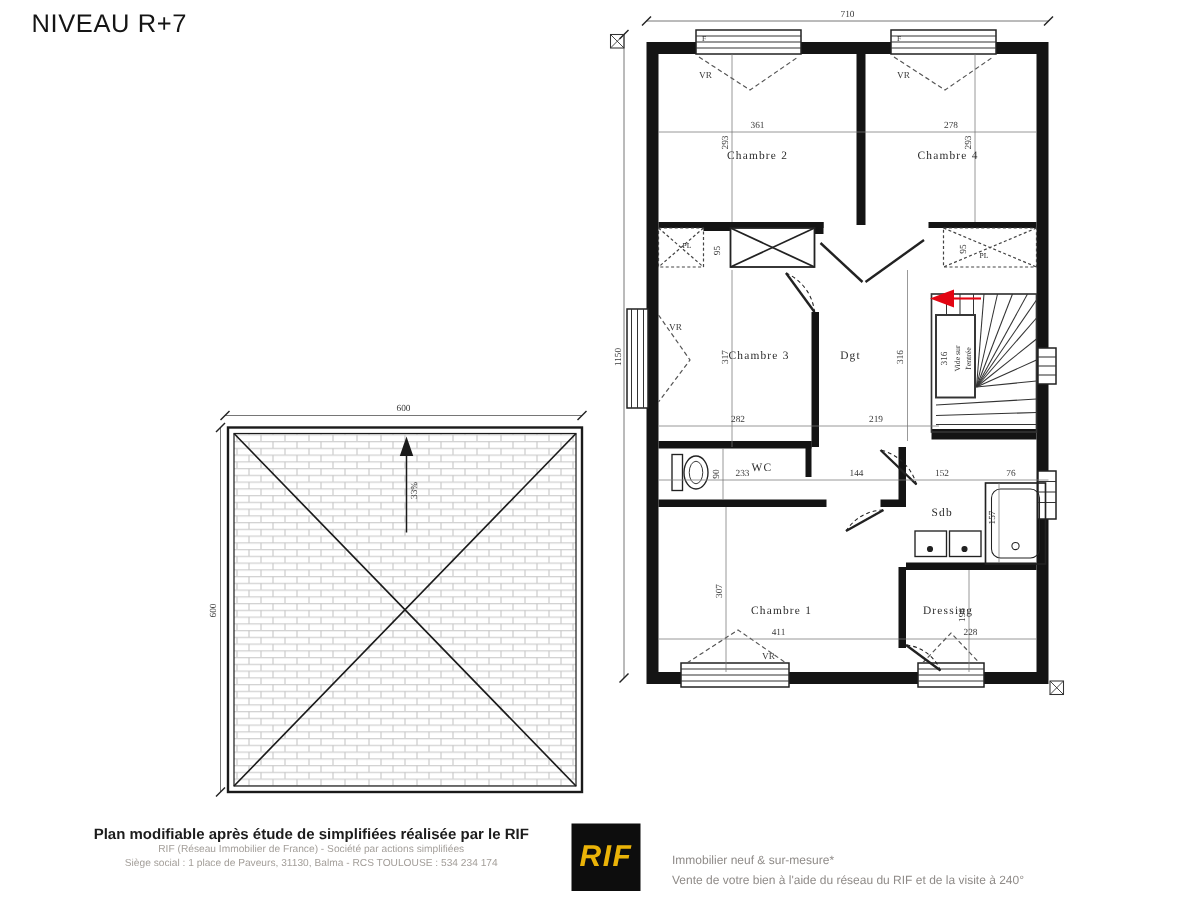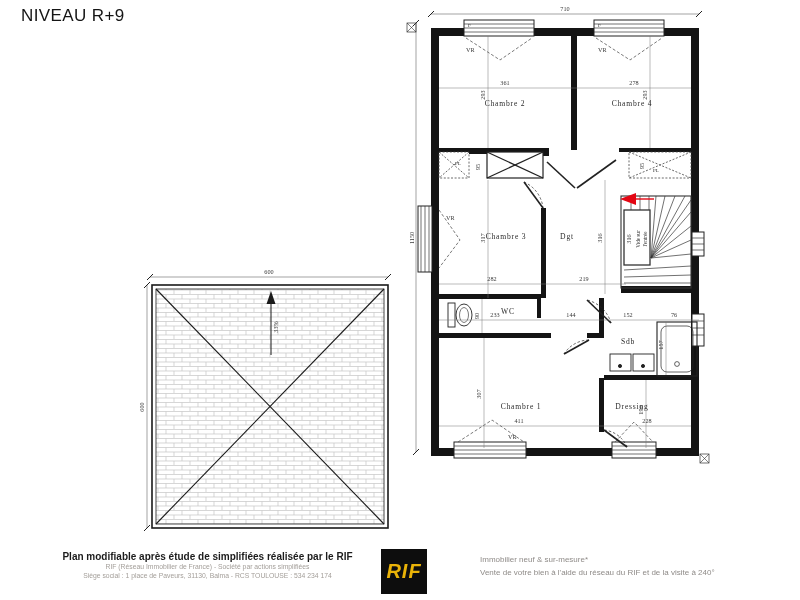--- a/index.html
+++ b/index.html
@@ -13,26 +13,26 @@
   .tiny{font-size:5px;}
   .void-t{font-size:5.2px;}
   .plan-svg{position:absolute;left:404px;top:0;}
   .roof-svg{position:absolute;left:130px;top:258px;}
   .footer-left{position:absolute;left:55px;top:551px;width:305px;text-align:center;}
   .footer-left .b{font-size:10px;font-weight:bold;color:#1c1c1c;line-height:12px;}
   .footer-left .s{font-size:6.8px;color:#a39e99;line-height:8.6px;}
   .rif-logo{position:absolute;left:381px;top:549px;width:46px;height:45px;background:#0d0d0d;
             color:#eab308;text-align:center;line-height:45px;font-weight:bold;font-size:20px;
             letter-spacing:1px;font-style:italic;}
-  .footer-right{position:absolute;left:448px;top:554px;font-size:8px;color:#8f8b88;line-height:12.5px;margin-left:32px;}
+  .footer-right{position:absolute;left:448px;top:568px;font-size:8px;color:#8f8b88;line-height:12.5px;}
 </style>
 </head>
 <body>
 
-<div class="page-title">NIVEAU R+9</div>
+<div class="page-title">NIVEAU R+7</div>
 
 <svg class="plan-svg" width="312" height="470" viewBox="0 0 312 470">
 
   <g stroke="#666" stroke-width="0.6">
     <line x1="27" y1="14" x2="295" y2="14"></line>
     <line x1="24" y1="17" x2="30" y2="11" stroke="#222" stroke-width="1"></line>
     <line x1="292" y1="17" x2="298" y2="11" stroke="#222" stroke-width="1"></line>
     <line x1="12" y1="23" x2="12" y2="452"></line>
     <line x1="9" y1="26" x2="15" y2="20" stroke="#222" stroke-width="1"></line>
     <line x1="9" y1="455" x2="15" y2="449" stroke="#222" stroke-width="1"></line>

